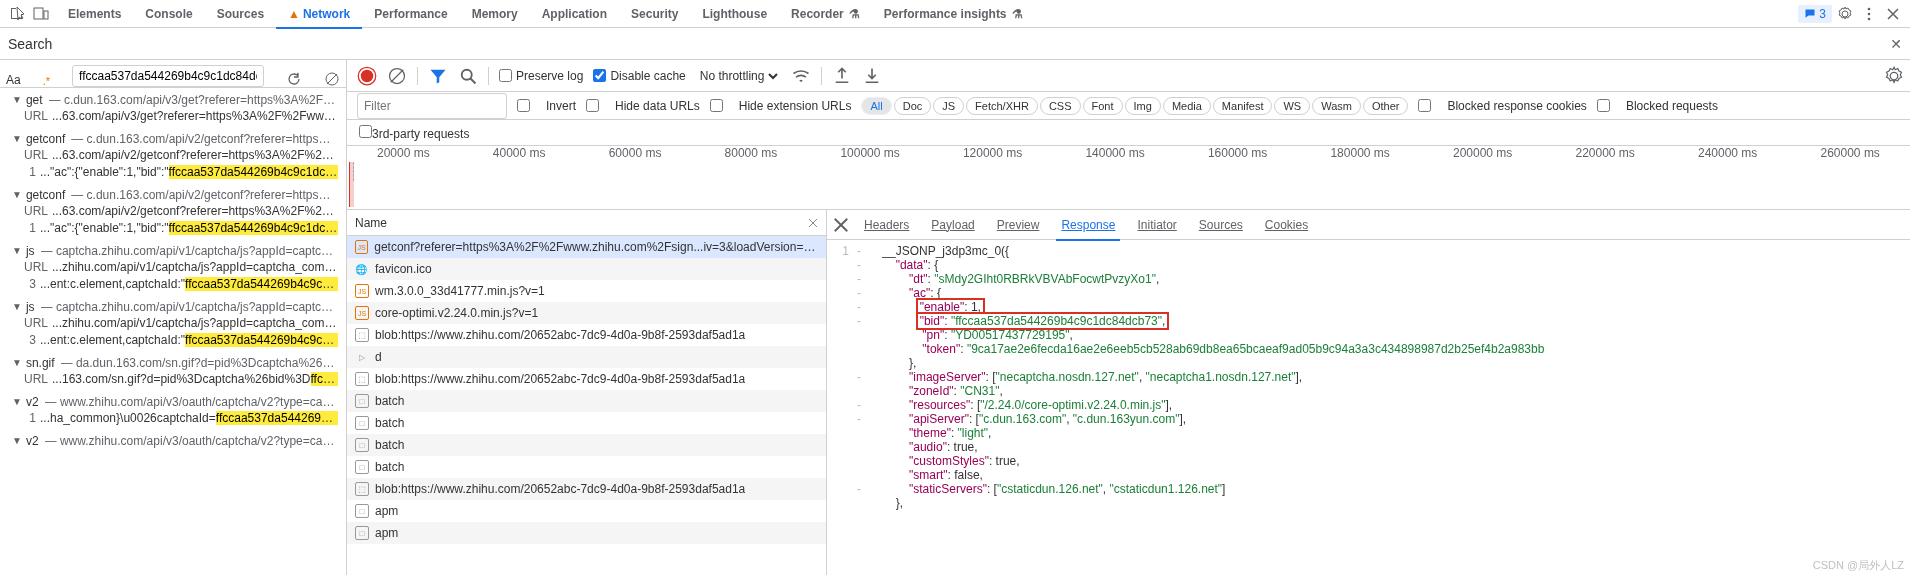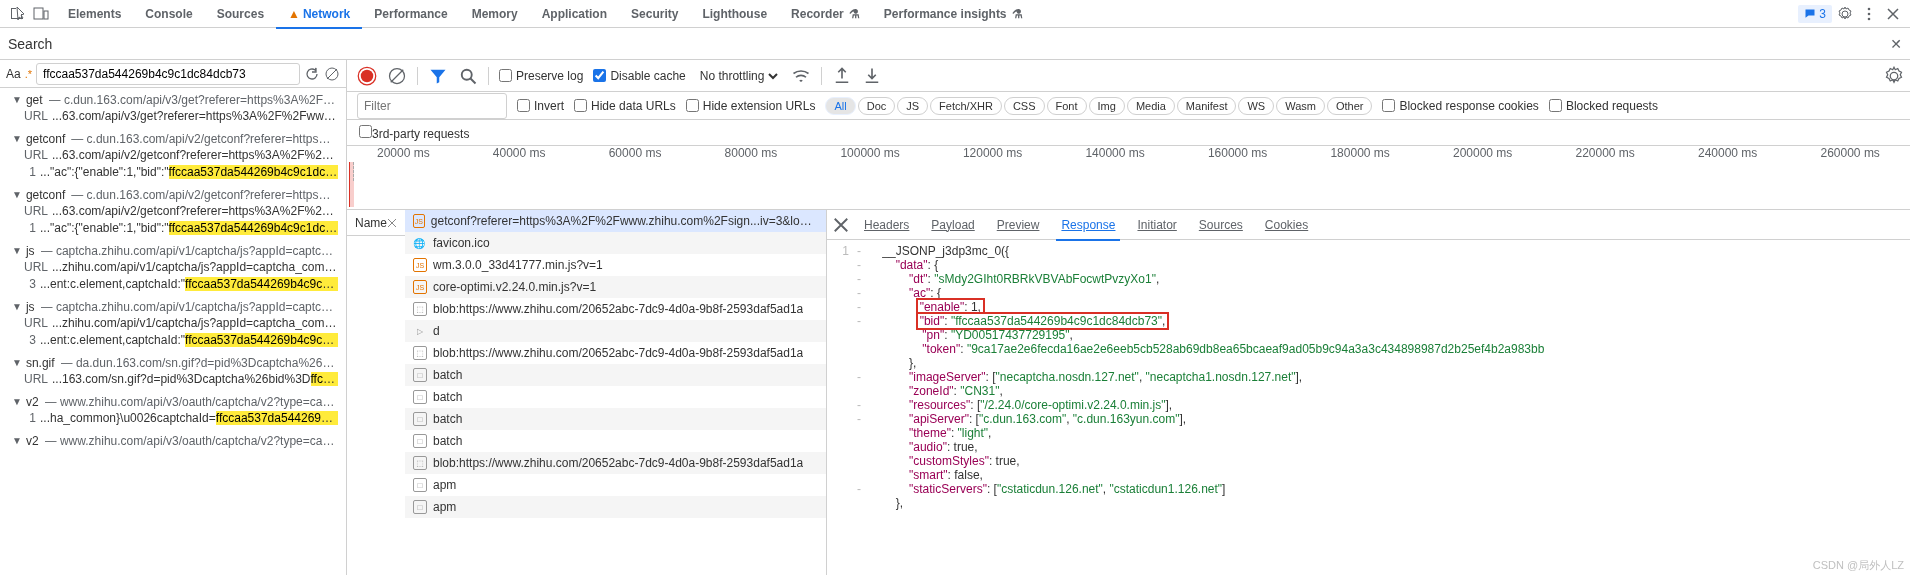--- a/index.html
+++ b/index.html
@@ -23,21 +23,21 @@
 .search-bar .title { font-size: 14px; color: #333; }
 .search-bar input.search { flex: 1; border: none; outline: none; font-size: 14px; }
 .search-bar .clear { font-size: 14px; color: #5f6368; cursor: pointer; }
 
 
 .body { display: flex; height: calc(100% - 60px); }
 .left { width: 347px; border-right: 1px solid var(--border); overflow: hidden; display: flex; flex-direction: column; }
 .right { flex: 1; display: flex; flex-direction: column; overflow: hidden; }
 
 
-.left-filter { display: flex; align-items: center; height: 28px; border-bottom: 1px solid var(--border); padding: 0 6px; gap: 4px; }
+.left-filter { display: flex; align-items: flex-end; height: 28px; border-bottom: 1px solid var(--border); padding: 0 6px; gap: 22px; }
 .left-filter .aa { font-size: 12px; color: #333; cursor: pointer; }
 .left-filter .dot { font-size: 11px; color: #e37400; }
 .left-filter input { flex: 1; height: 22px; border: 1px solid var(--border); border-radius: 3px; padding: 0 6px; outline: none; }
 .left-filter .icon-sm { width: 16px; height: 16px; display: flex; align-items: center; justify-content: center; color: #5f6368; cursor: pointer; }
 
 
 .results { flex: 1; overflow-y: auto; padding: 2px 0; }
 .result-group { padding: 2px 8px 4px 12px; }
 .result-head { display: flex; align-items: center; gap: 4px; color: #333; font-size: 12px; line-height: 16px; white-space: nowrap; overflow: hidden; text-overflow: ellipsis; cursor: pointer; }
 .result-head .tri { font-size: 10px; color: #5f6368; }
@@ -58,34 +58,34 @@
 .net-toolbar input[type=checkbox] { width: 13px; height: 13px; accent-color: var(--accent); }
 .net-toolbar select { border: none; background: none; font-size: 12px; color: #333; }
 .net-toolbar .gear-right { position: absolute; right: 6px; }
 
 
 .net-filter { height: 28px; border-bottom: 1px solid var(--border); display: flex; align-items: center; padding: 0 10px; gap: 10px; flex-wrap: nowrap; }
 .net-filter input.filter { width: 150px; height: 20px; border: 1px solid var(--border); border-radius: 3px; padding: 12px 6px; outline: none; }
 .net-filter .chips { display: flex; gap: 2px; }
 .net-filter .chip { padding: 2px 8px; border: 1px solid var(--border); border-radius: 10px; cursor: pointer; font-size: 11px; color: #333; }
 .net-filter .chip.active { background: #e5e5e5; border-color: #e8f0fe; color: var(--accent); }
-.net-filter label { display: flex; align-items: center; gap: 4px; color: #333; font-size: 12px; white-space: nowrap; }
+.net-filter label { display: flex; align-items: center; gap: 16px; color: #333; font-size: 12px; white-space: nowrap; }
 
 .net-3p { height: 26px; border-bottom: 1px solid var(--border); display: flex; align-items: center; padding: 0 12px; gap: 6px; }
 
 
 .timeline { height: 64px; border-bottom: 1px solid var(--border); position: relative; padding-top: 2px; }
 .timeline .ticks { position: absolute; top: 0; left: 0; right: 0; height: 16px; display: flex; justify-content: space-between; padding: 0 30px; font-size: 10px; color: var(--muted); }
 .timeline .bars { position: absolute; top: 16px; left: 6px; width: 8px; bottom: 2px; display: flex; flex-direction: column; gap: 1px; }
 .timeline .bar { width: 1px; background: #aaa; height: 3px; }
 .timeline .mb { position: absolute; left: 2px; top: 16px; width: 5px; bottom: 2px; background: #f8cecc; border-left: 1px solid #d93025; }
 
 
 .net-body { flex: 1; display: flex; overflow: hidden; }
-.req-list { width: 480px; border-right: 1px solid var(--border); display: flex; flex-direction: row; overflow: hidden; }
+.req-list { width: 480px; border-right: 1px solid var(--border); display: flex; flex-direction: column; overflow: hidden; }
 .req-list .hdr { height: 26px; border-bottom: 1px solid var(--border); display: flex; align-items: center; padding: 0 8px; font-size: 12px; color: #333; justify-content: space-between; }
 .req-list .rows { flex: 1; overflow-y: auto; }
 .req-row { height: 22px; display: flex; align-items: center; padding: 0 8px; gap: 6px; font-size: 12px; cursor: pointer; white-space: nowrap; overflow: hidden; }
 .req-row:nth-child(even) { background: #f5f5f5; }
 .req-row:first-child { background: #dbe7ff; }
 .req-row .ico { width: 14px; height: 14px; display: inline-flex; align-items: center; justify-content: center; font-size: 10px; }
 .req-row .txt { overflow: hidden; text-overflow: ellipsis; }
 .ico-script { border: 1px solid #e37400; color: #e37400; border-radius: 2px; }
 .ico-script::before { content: "JS"; font-size: 7px; }
 .ico-fav { color: #1a73e8; }

